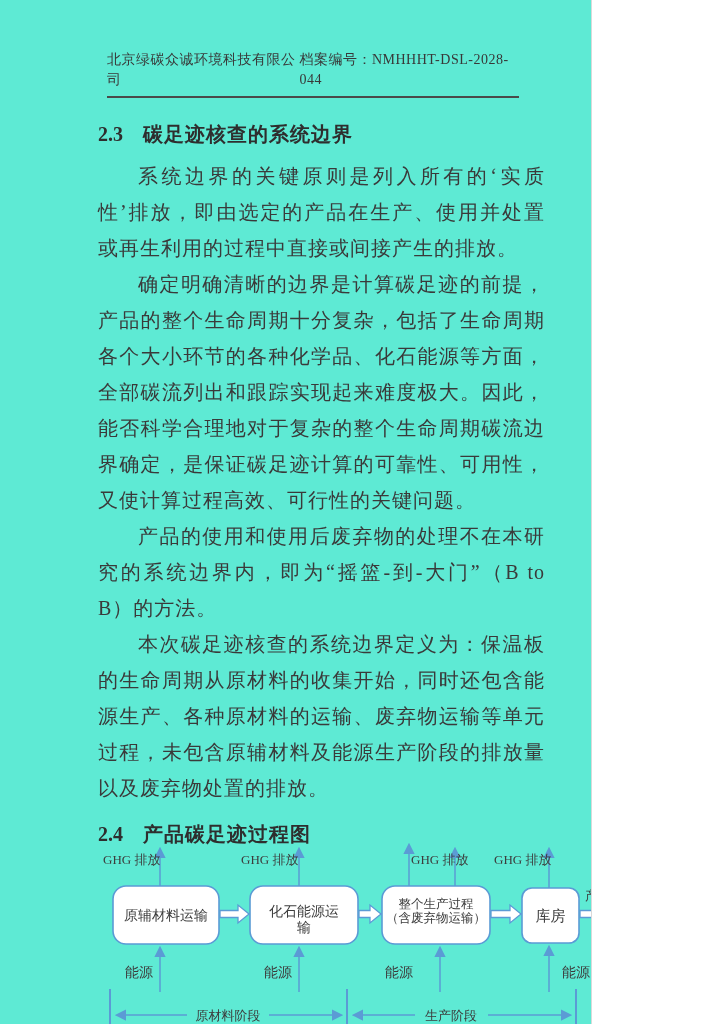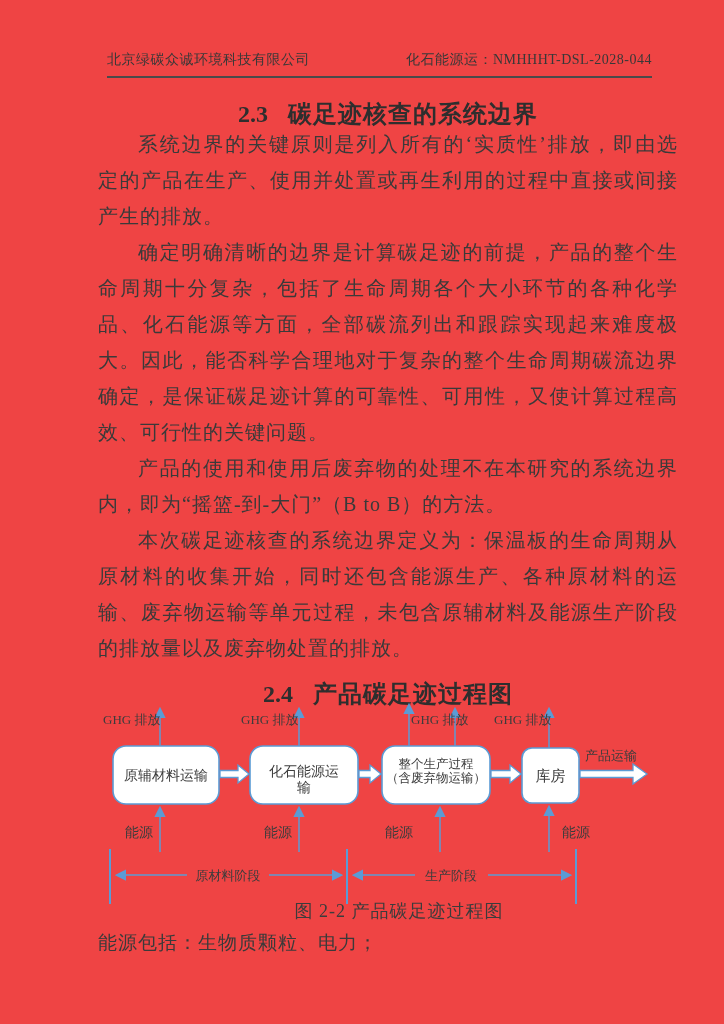--- a/index.html
+++ b/index.html
@@ -1,73 +1,72 @@
 <!DOCTYPE html>
 <html><head>
 <meta charset="utf-8">
 <style>
   html,body{margin:0;padding:0;background:#ffffff;}
   .page{
     position:relative;
-    width:724px;height:1024px;
-    background:#ef4444;
+    width:591px;height:1024px;
+    background:#5eead4;
     outline:1px solid #d9d9d9;
     overflow:hidden;
     font-family:"Liberation Serif","DejaVu Serif",serif;
     color:#3a3a3a;
   }
   .doc-header{
     margin:50px 72px 0 107px;
     display:flex;justify-content:space-between;align-items:flex-end;
     font-size:14px;line-height:20px;
     padding-bottom:6px;
     border-bottom:2px solid #4a4a4a;
     color:#383838;
     letter-spacing:0.5px;
   }
   .content{margin-left:98px;margin-right:46px;}
   h2.sec{
-    font-size:24px;line-height:24px;
+    font-size:20px;line-height:24px;
     margin:24px 0 0 0;
     font-weight:bold;color:#2e2e2e;
     letter-spacing:1px;
-    text-align:center;
   }
   h2.sec .sec-num{margin-right:20px;letter-spacing:0;}
   h2.sec24{margin-top:16px;}
   p.body{
     font-size:20px;line-height:36px;
     margin:0;
     text-indent:2em;
     text-align:justify;text-justify:inter-ideograph;
     letter-spacing:1px;
     color:#3a3a3a;
   }
-  p.first{}
+  p.first{margin-top:12px;}
   p.intro{margin-top:10px;}
   figure.diagram{margin:-10px 0 0 17px;padding:0;}
   svg text{fill:#3c3c3c;font-family:"Liberation Serif","DejaVu Serif",serif;}
   .dl{stroke:#5B9BD5;stroke-width:1.5;fill:none;}
   .bar{stroke:#5B9BD5;stroke-width:2;}
   .boxr{stroke:#5B9BD5;stroke-width:1.6;fill:#ffffff;}
   .hollow{stroke:#5B9BD5;stroke-width:1.3;fill:#ffffff;}
   .energy-note{
     margin:-6px 0 0 98px;
     font-size:19px;line-height:28px;
     letter-spacing:1px;color:#3a3a3a;
   }
 </style>
 </head>
 <body>
 
 <div class="page">
 
   <header class="doc-header">
     <span>北京绿碳众诚环境科技有限公司</span>
-    <span><span>化石能源运：</span><span>NMHHHT-DSL-2028-044</span></span>
+    <span><span>档案编号：</span><span>NMHHHT-DSL-2028-044</span></span>
   </header>
 
   <main class="content">
     <h2 class="sec"><span class="sec-num">2.3</span><span>碳足迹核查的系统边界</span></h2>
 
     <p class="body first">系统边界的关键原则是列入所有的‘实质性’排放，即由选定的产品在生产、使用并处置或再生利用的过程中直接或间接产生的排放。</p>
     <p class="body">确定明确清晰的边界是计算碳足迹的前提，产品的整个生命周期十分复杂，包括了生命周期各个大小环节的各种化学品、化石能源等方面，全部碳流列出和跟踪实现起来难度极大。因此，能否科学合理地对于复杂的整个生命周期碳流边界确定，是保证碳足迹计算的可靠性、可用性，又使计算过程高效、可行性的关键问题。</p>
     <p class="body">产品的使用和使用后废弃物的处理不在本研究的系统边界内，即为“摇篮-到-大门”（B to B）的方法。</p>
     <p class="body">本次碳足迹核查的系统边界定义为：保温板的生命周期从原材料的收集开始，同时还包含能源生产、各种原材料的运输、废弃物运输等单元过程，未包含原辅材料及能源生产阶段的排放量以及废弃物处置的排放。</p>
 

